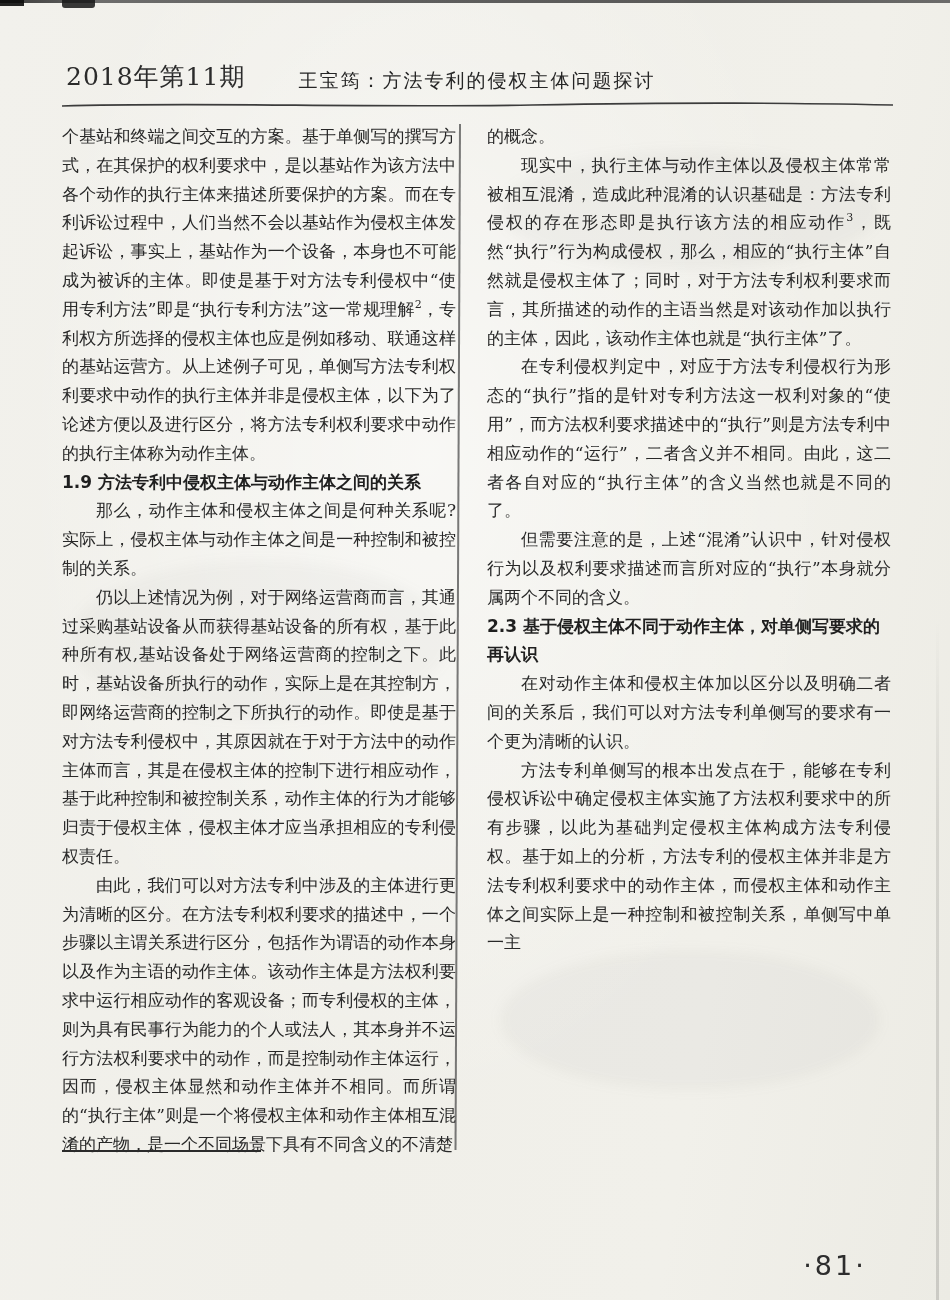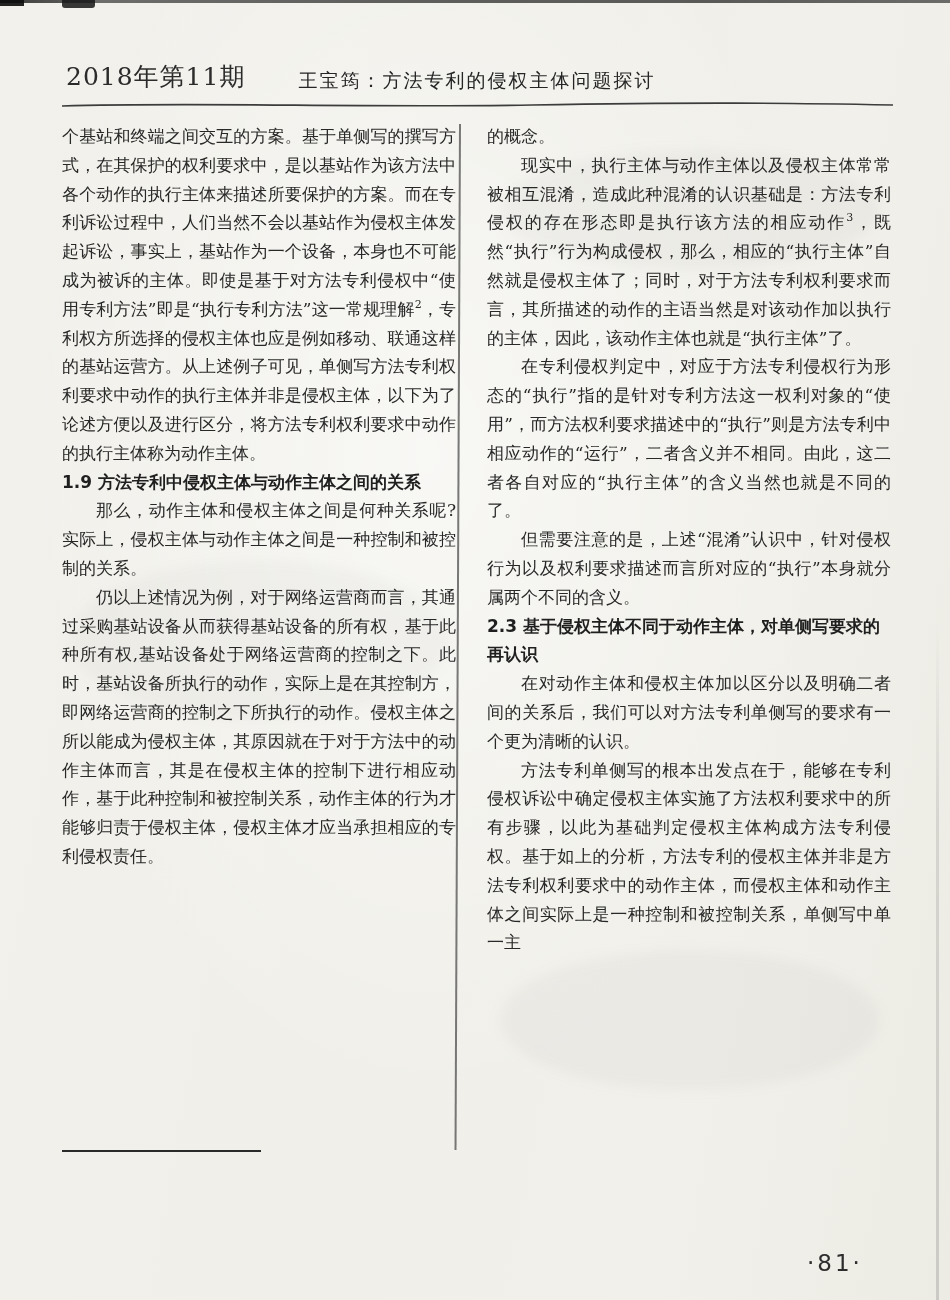--- a/index.html
+++ b/index.html
@@ -74,21 +74,21 @@
   
   .footnote-rule{position:absolute;top:1150px;left:62px;width:199px;height:2px;background:#2a2a2a;}
   .footnotes{position:absolute;top:1163px;left:62px;width:812px;font-size:15.5px;line-height:29px;color:#2e2e2e;}
   .footnote{white-space:normal;}
   .fn-num{display:inline-block;width:28px;}
   .fn-text{letter-spacing:0.5px;}
 
   
   .page-number{
     position:absolute;top:1250px;left:770px;width:130px;
-    text-align:center;font-size:23px;letter-spacing:3px;color:#2d2d2d;
+    text-align:center;font-size:27px;letter-spacing:3px;color:#2d2d2d;
     font-family:"DejaVu Sans", sans-serif;
   }
 </style>
 </head>
 <body>
 
 <div class="page">
 
   <div class="scan-top-edge"></div>
   <div class="scan-corner-blob"></div>
@@ -104,21 +104,22 @@
   <div class="header-rule">
     <svg width="831" height="10" viewBox="0 0 831 10">
       <path d="M0,6 C 140,2 300,8 470,5 S 720,3 831,5" fill="none" stroke="#3c3c3c" stroke-width="1.7"></path>
     </svg>
   </div>
 
   <div class="col col-left">
     <p class="no-indent"><span>个基站和终端之间交互的方案。基于单侧写的撰写方式，在其保护的权利要求中，是以基站作为该方法中各个动作的执行主体来描述所要保护的方案。而在专利诉讼过程中，人们当然不会以基站作为侵权主体发起诉讼，事实上，基站作为一个设备，本身也不可能成为被诉的主体。即使是基于对方法专利侵权中“使用专利方法”即是“执行专利方法”这一常规理解</span><sup class="fnref">2</sup><span>，专利权方所选择的侵权主体也应是例如移动、联通这样的基站运营方。从上述例子可见，单侧写方法专利权利要求中动作的执行主体并非是侵权主体，以下为了论述方便以及进行区分，将方法专利权利要求中动作的执行主体称为动作主体。</span></p>
     <h3 class="sec-heading">1.9  方法专利中侵权主体与动作主体之间的关系</h3>
     <p>那么，动作主体和侵权主体之间是何种关系呢? 实际上，侵权主体与动作主体之间是一种控制和被控制的关系。</p>
-    <p>仍以上述情况为例，对于网络运营商而言，其通过采购基站设备从而获得基站设备的所有权，基于此种所有权,基站设备处于网络运营商的控制之下。此时，基站设备所执行的动作，实际上是在其控制方，即网络运营商的控制之下所执行的动作。侵权主体之所以能成为侵权主体，其原因就在于对于方法中的动作主体而言，其是在侵权主体的控制下进行相应动作，基于此种控制和被控制关系，动作主体的行为才能够归责于侵权主体，侵权主体才应当承担相应的专利侵权责任。</p>
+    <p>仍以上述情况为例，对于网络运营商而言，其通过采购基站设备从而获得基站设备的所有权，基于此种所有权,基站设备处于网络运营商的控制之下。此时，基站设备所执行的动作，实际上是在其控制方，即网络运营商的控制之下所执行的动作。即使是基于对方法专利侵权中，其原因就在于对于方法中的动作主体而言，其是在侵权主体的控制下进行相应动作，基于此种控制和被控制关系，动作主体的行为才能够归责于侵权主体，侵权主体才应当承担相应的专利侵权责任。</p>
+    <p>由此，我们可以对方法专利中涉及的主体进行更为清晰的区分。在方法专利权利要求的描述中，一个步骤以主谓关系进行区分，包括作为谓语的动作本身以及作为主语的动作主体。该动作主体是方法权利要求中运行相应动作的客观设备；而专利侵权的主体，则为具有民事行为能力的个人或法人，其本身并不运行方法权利要求中的动作，而是控制动作主体运行，因而，侵权主体显然和动作主体并不相同。而所谓的“执行主体”则是一个将侵权主体和动作主体相互混淆的产物，是一个不同场景下具有不同含义的不清楚</p>
   </div>
 
   <div class="col-divider"></div>
 
   <div class="col col-right">
     <p class="no-indent">的概念。</p>
     <p><span>现实中，执行主体与动作主体以及侵权主体常常被相互混淆，造成此种混淆的认识基础是：方法专利侵权的存在形态即是执行该方法的相应动作</span><sup class="fnref">3</sup><span>，既然“执行”行为构成侵权，那么，相应的“执行主体”自然就是侵权主体了；同时，对于方法专利权利要求而言，其所描述的动作的主语当然是对该动作加以执行的主体，因此，该动作主体也就是“执行主体”了。</span></p>
     <p>在专利侵权判定中，对应于方法专利侵权行为形态的“执行”指的是针对专利方法这一权利对象的“使用”，而方法权利要求描述中的“执行”则是方法专利中相应动作的“运行”，二者含义并不相同。由此，这二者各自对应的“执行主体”的含义当然也就是不同的了。</p>
     <p>但需要注意的是，上述“混淆”认识中，针对侵权行为以及权利要求描述而言所对应的“执行”本身就分属两个不同的含义。</p>
     <h3 class="sec-heading">2.3  基于侵权主体不同于动作主体，对单侧写要求的再认识</h3>

